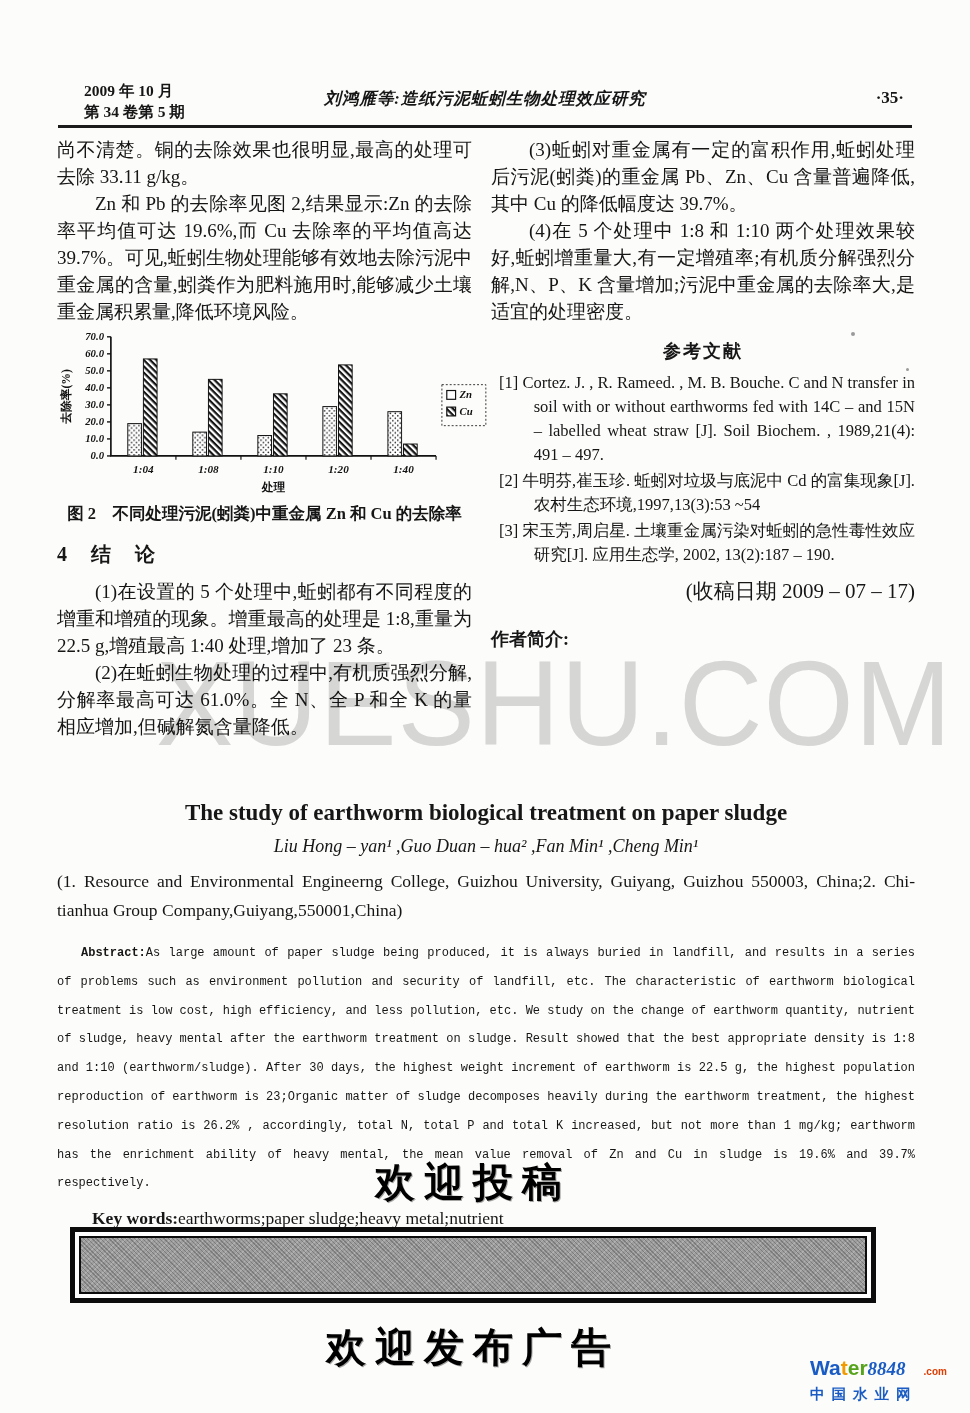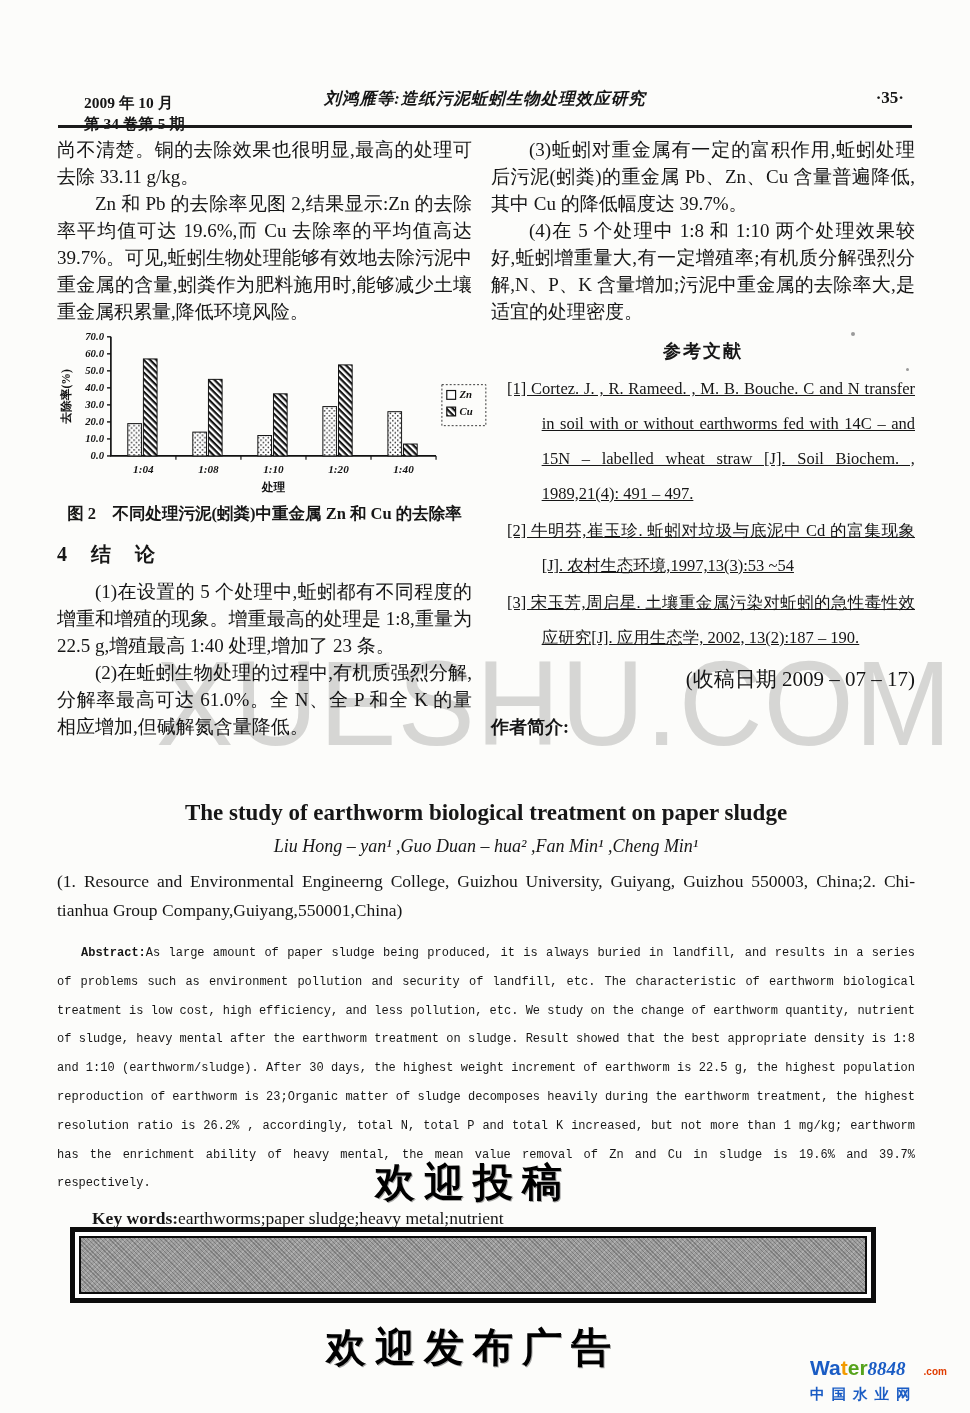--- a/index.html
+++ b/index.html
@@ -2,43 +2,43 @@
 <html><head>
 <meta charset="utf-8">
 <style>
   html,body{margin:0;padding:0;background:#e8e8e4;}
   .page{
     position:relative; width:970px; height:1413px; margin:0 auto;
     background:#fcfcfa; overflow:hidden;
     font-family:"Liberation Serif","DejaVu Serif",serif; color:#161616;
   }
   
-  .hdr-left{position:absolute; left:84px; top:92px; font-size:15.5px; line-height:21px; font-weight:bold;}
+  .hdr-left{position:absolute; left:84px; top:80px; font-size:15.5px; line-height:21px; font-weight:bold;}
   .hdr-center{position:absolute; left:0; right:0; top:88px; text-align:center;
     font-size:16.5px; font-weight:bold; font-style:italic; letter-spacing:1px;}
   .hdr-right{position:absolute; right:66px; top:88px; font-size:17px; font-weight:bold;}
   .hdr-rule{position:absolute; left:58px; right:58px; top:125px; height:3px; background:#1b1b1b;}
   
   .cols{position:absolute; left:57px; top:136px; width:858px; display:flex; gap:19px;}
   .col-l{width:415px;}
   .col-r{width:424px;}
   .zh{font-size:19px; line-height:27px; text-align:justify; margin:0;}
   .ind{text-indent:2em;}
   .sec-h{font-size:20px; font-weight:bold; margin:16px 0 10px 0; letter-spacing:2px;}
   
   .fig{margin:4px 0 0 0;}
   .fig svg{display:block;}
   .fig-caption{font-size:16.5px; font-weight:bold; text-align:center; margin:8px 0 0 0; line-height:22px;font-family:Liberation Serif, serif;}
   .tick{font:bold italic 11px "Liberation Serif",serif; fill:#111;}
   .xlab{font-size:11.5px;}
   .axis-title{font:bold 12px "Liberation Serif",serif; fill:#111;}
   
   .refs-h{font-size:18px; font-weight:bold; text-align:center; margin:14px 0 8px 0; letter-spacing:2px;}
-  .ref{font-size:16.5px; line-height:35px; text-align:justify;
-       margin:0 0 2px 16px; padding-left:2.1em; text-indent:-2.1em;text-decoration:underline;}
+  .ref{font-size:16.5px; line-height:24px; text-align:justify;
+       margin:0 0 2px 8px; padding-left:2.1em; text-indent:-2.1em;}
   .received{font-size:21px; text-align:right; margin:10px 0 0 0;}
   .bio-h{font-size:18px; font-weight:bold; margin:22px 0 4px 0;}
   
   .watermark{
     position:absolute; left:156px; top:636px; z-index:6; pointer-events:none;
     font-family:"Liberation Sans","DejaVu Sans",sans-serif;
     font-size:116px; letter-spacing:1px; color:#c2c2c2; opacity:.62;
     mix-blend-mode:multiply; white-space:nowrap; transform:scaleY(1.04);
   }
   

